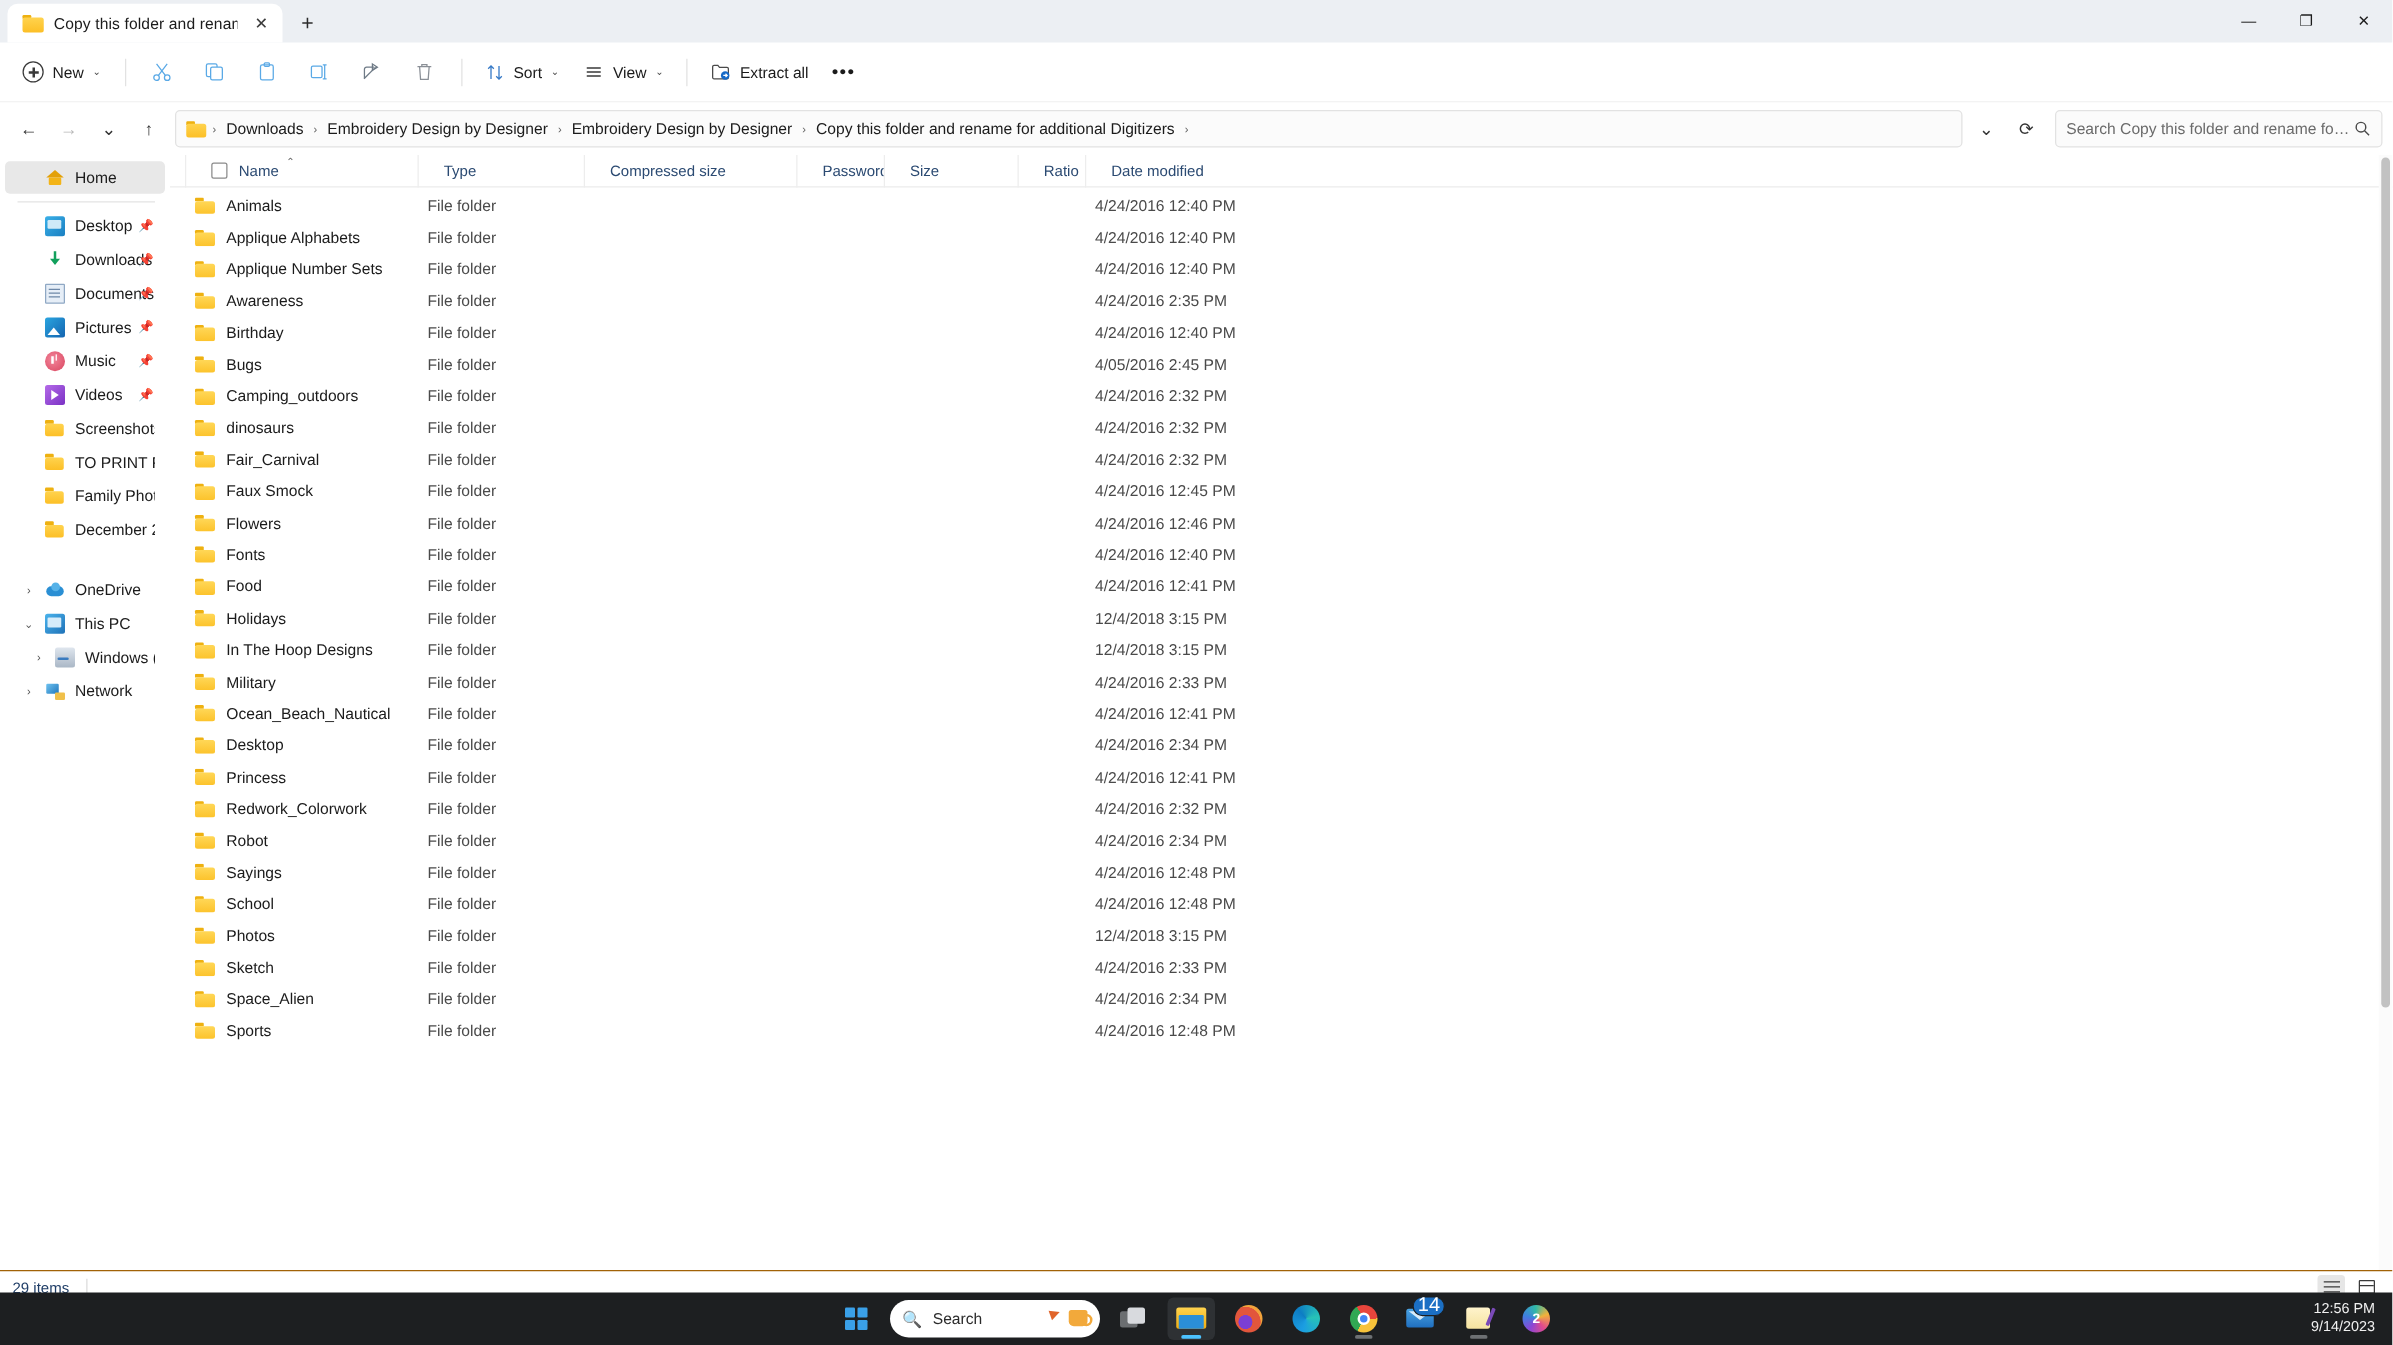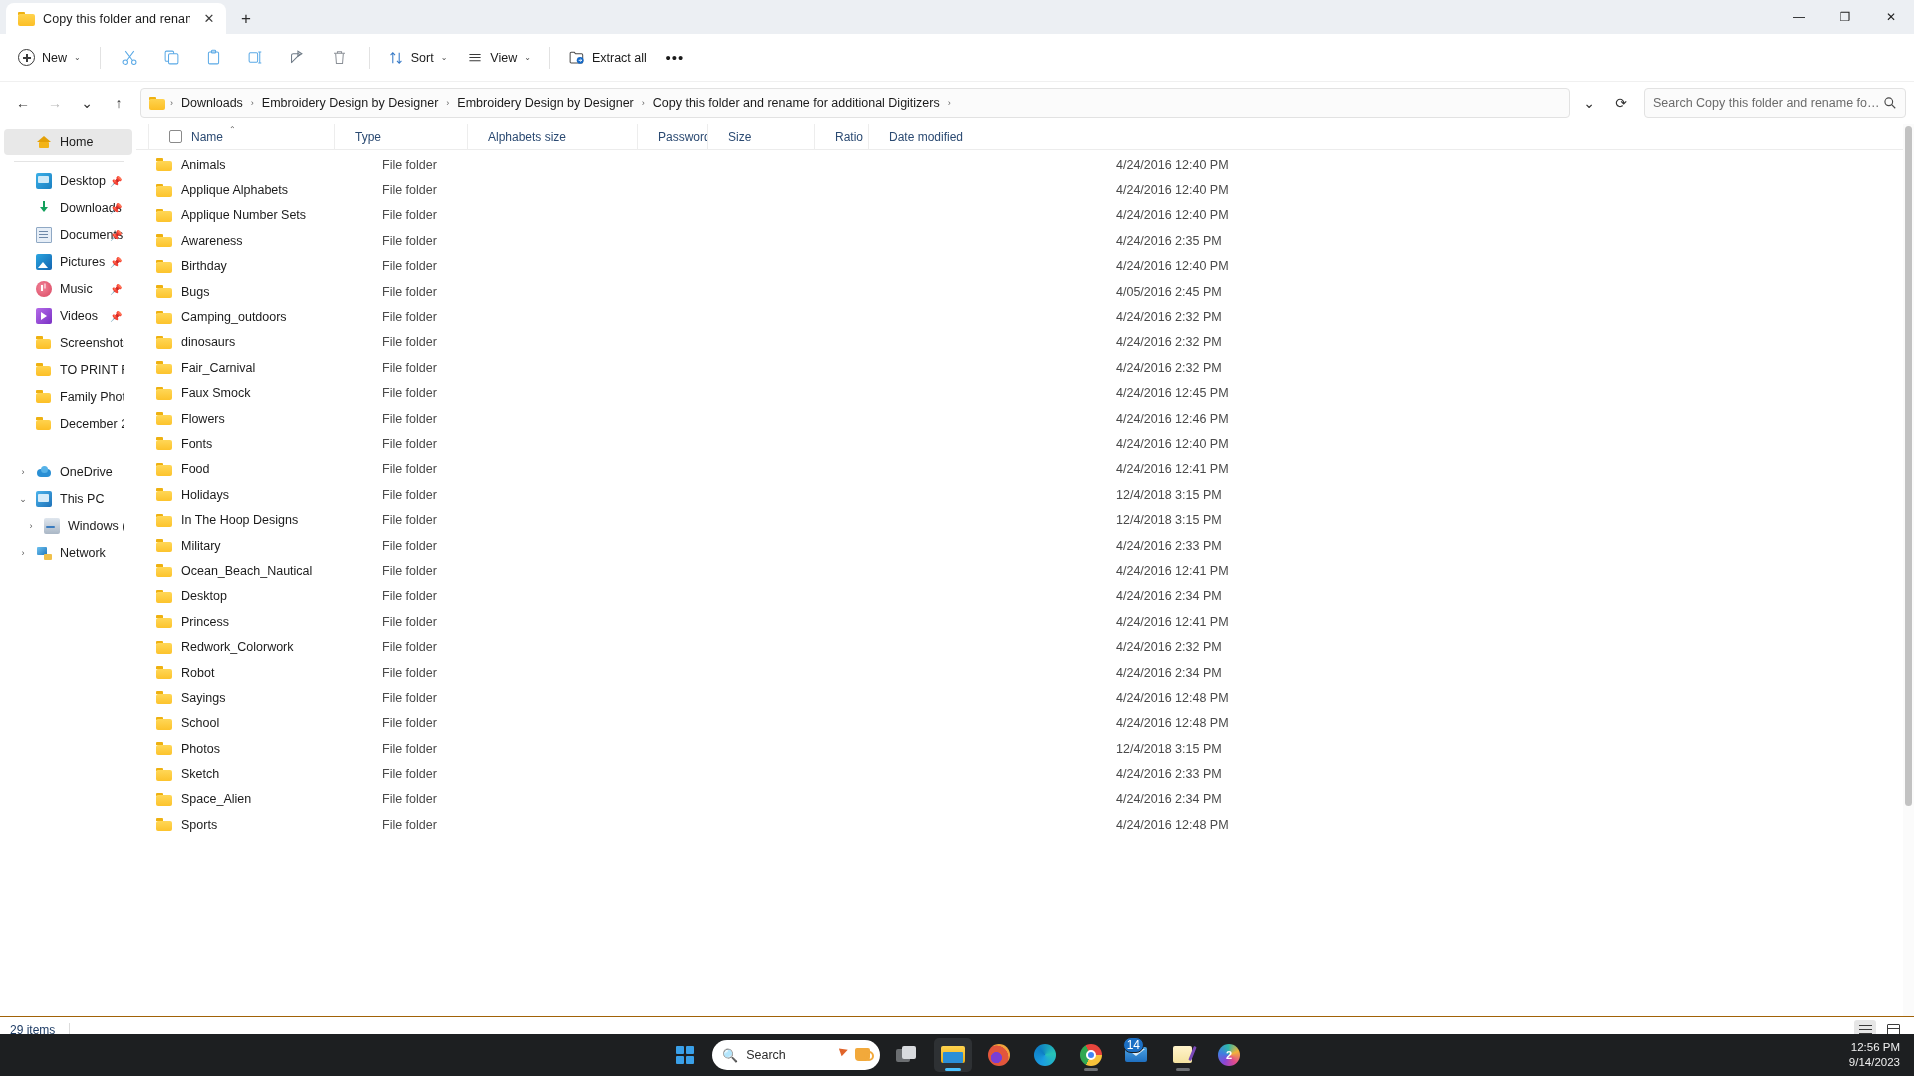--- a/index.html
+++ b/index.html
@@ -252,21 +252,21 @@
   .ckbox {
     width: 13px; height: 13px; border:1.2px solid #8a8a8a; border-radius:2px;
     flex:none; margin-right: 9px;
   }
   .sortcaret {
     position:absolute; left: 93px; top: 1px; font-size: 8px; color:#5b5b5b;
   }
   .rows { flex:1; overflow:hidden; padding-top: 2px; }
   .row {
     height: 25.4px; display:flex; align-items:center; padding-left: 12px;
-    font-size: 12.5px; color:#1b1b1b;gap:40px;
+    font-size: 12.5px; color:#1b1b1b;
   }
   .cell { padding: 0 8px; white-space:nowrap; overflow:hidden; }
   .cell.name { display:flex; align-items:center; gap:9px; }
   .rowfolder { width:16px; height:13px; position:relative; flex:none; }
   .rowfolder::before {
     content:""; position:absolute; left:0; top:0; width:6.5px; height:3px;
     background:#eeb111; border-radius:1px 1px 0 0;
   }
   .rowfolder::after {
     content:""; position:absolute; left:0; top:2.5px; width:16px; height:10.5px;
@@ -352,22 +352,22 @@
   .fe-icon .front { position:absolute; left:2px; top:7px; width:20px; height:11px; background:#2b8fd8; border-radius:1px; }
   .ff-icon { width:22px; height:22px; border-radius:50%; background:radial-gradient(circle at 38% 62%, #7b3fd4 0 28%, #e2563c 30% 62%, #f2a33b 64% 100%); }
   .edge-icon { width:22px; height:22px; border-radius:50%; background:conic-gradient(from 200deg,#1b9de2,#0d7dc4,#27c3b6,#1b9de2); }
   .edge-icon::after { content:""; position:absolute; width:9px; height:9px; border-radius:50%; background:#1d1f21; opacity:0; }
   .chrome-icon { width:22px; height:22px; border-radius:50%; background:conic-gradient(from -30deg,#e8453c 0 33%,#f7c23a 33% 66%,#31a853 66% 100%); position:relative; }
   .chrome-icon::after { content:""; position:absolute; left:6px; top:6px; width:10px; height:10px; border-radius:50%; background:#4285f4; border:2px solid #fff; box-sizing:border-box; }
   .mail-icon { width:24px; height:20px; position:relative; }
   .mail-icon .env { position:absolute; left:0; top:2px; width:22px; height:15px; background:linear-gradient(180deg,#4ba3e3,#1f6fc0); border-radius:2px; }
   .mail-icon .flap { position:absolute; left:2px; top:4px; width:0; height:0; border-left:9px solid transparent; border-right:9px solid transparent; border-top:7px solid #d8ecfb; }
   .badge {
-    position:absolute; right: 12px; top: -1px; min-width:16px; height:16px;
-    background:#1b6fc4; color:#fff; border-radius:9px; font-size:12px;
+    position:absolute; right: 0px; top: -1px; min-width:16px; height:16px;
+    background:#1b6fc4; color:#fff; border-radius:9px; font-size:16px;
     display:flex; align-items:center; justify-content:center; padding: 0 3px;
     border: 1.5px solid #1d1f21;
   }
   .note-icon { width:22px; height:20px; position:relative; }
   .note-icon .pad { position:absolute; left:1px; top:1px; width:19px; height:17px; background:linear-gradient(180deg,#fff3cc,#f5e3a0); border-radius:2px; }
   .note-icon .pen { position:absolute; right:0px; top:1px; width:3px; height:15px; background:#7a4ab8; transform:rotate(22deg); border-radius:1px; }
   .rb-icon { width:22px; height:22px; border-radius:50%; background:conic-gradient(from 140deg,#e14a8c,#8b46d6,#3f7fe0,#2fb8a8,#f2b23a,#e14a8c); position:relative; display:flex; align-items:center; justify-content:center; }
   .rb-icon span { font-size:11px; color:#fff; font-weight:bold; }
   .tb-clock {
     position:absolute; right: 14px; top: 50%; transform: translateY(-50%);
@@ -607,21 +607,21 @@
   </div>
 
   <div class="content">
     <div class="colhead">
       <div class="sortcaret">⌃</div>
       <div class="ch w-name">
         <span class="ckbox"></span>
         <span>Name</span>
       </div>
       <div class="ch w-type">Type</div>
-      <div class="ch w-csize">Alphabets size</div>
+      <div class="ch w-csize">Compressed size</div>
       <div class="ch w-pass">Password ...</div>
       <div class="ch w-size">Size</div>
       <div class="ch w-ratio">Ratio</div>
       <div class="ch w-date">Date modified</div>
     </div>
     <div class="rows" id="rows-container">
         <div class="row">
           <div class="cell name w-name">
             <span class="rowfolder"></span>
             <span>Animals</span>

